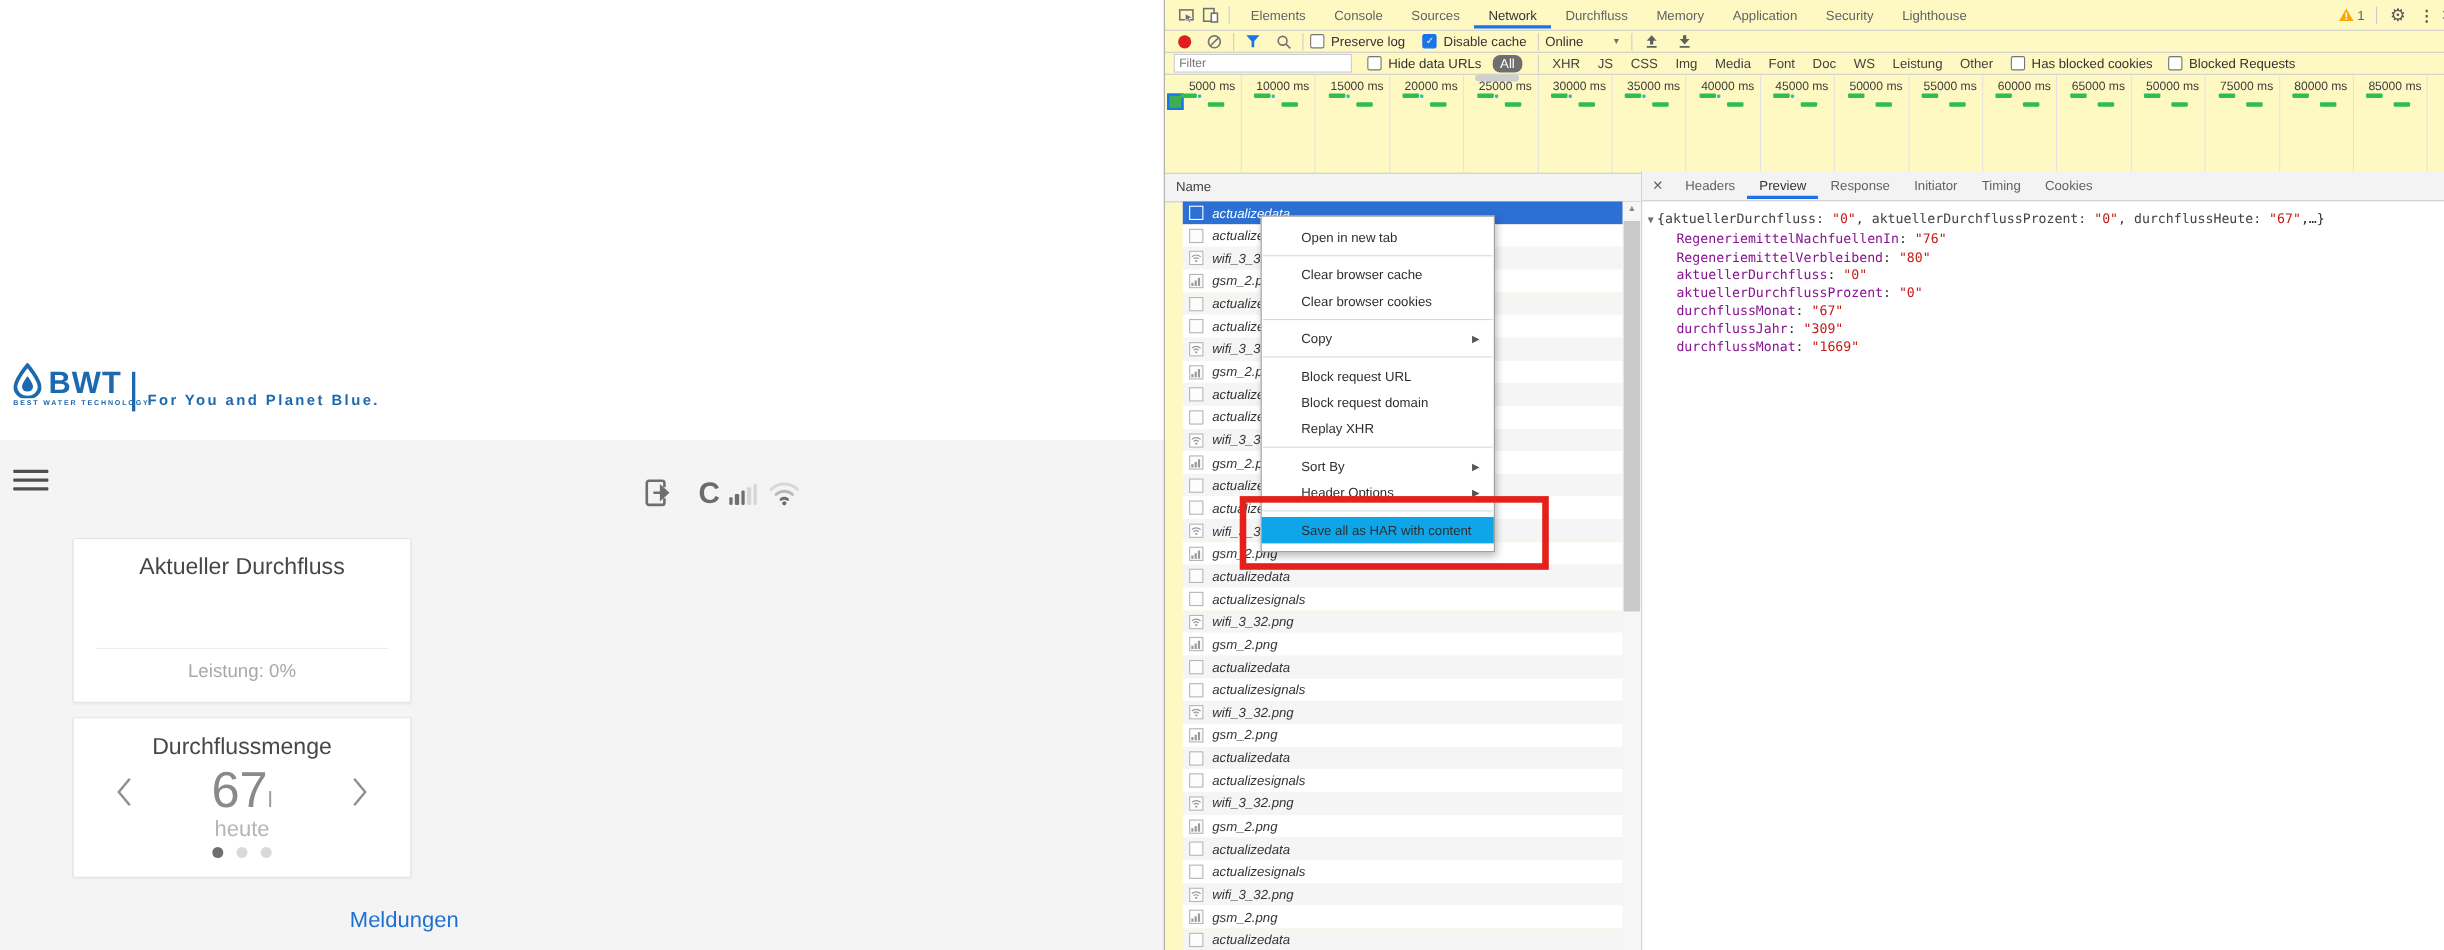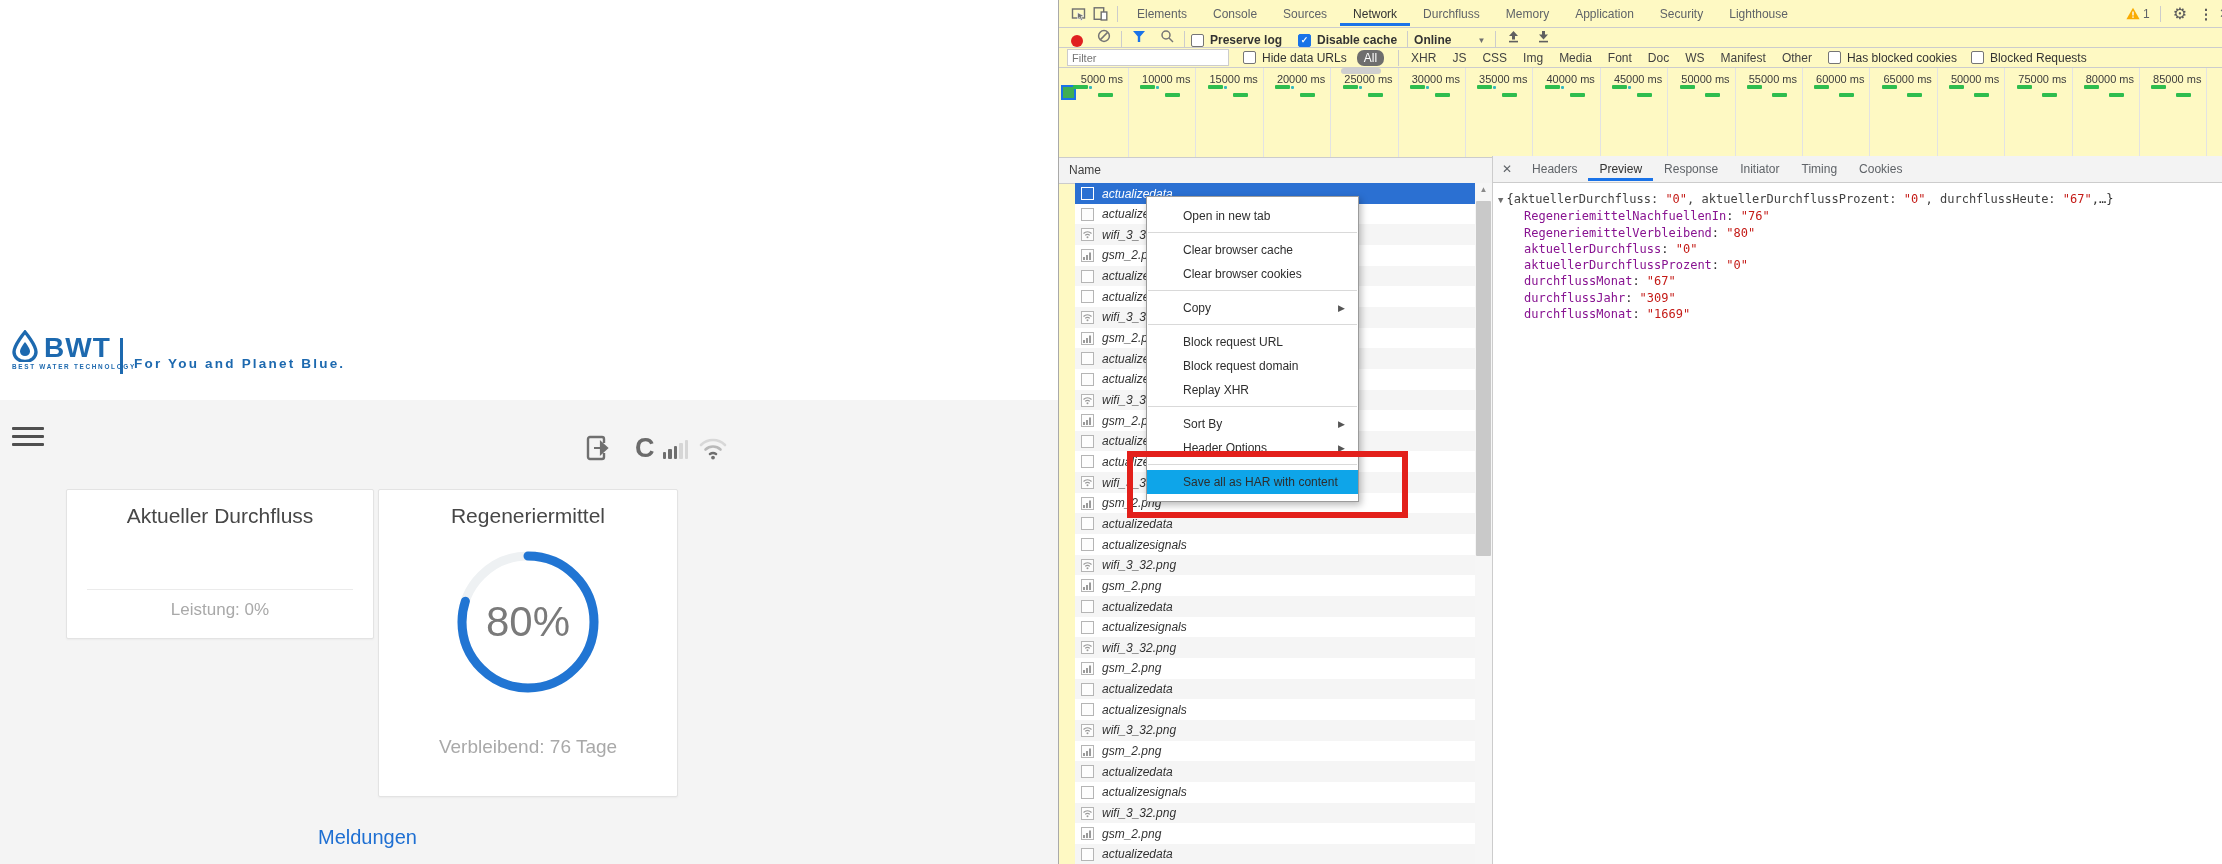--- a/index.html
+++ b/index.html
@@ -43,21 +43,21 @@
   .vsep{width:1px;height:16px;background:#ccc;margin:0 6px;}
   .dt-iconbtn{width:22px;height:22px;display:flex;align-items:center;justify-content:center;cursor:pointer;}
   #dt-tabs{display:flex;height:27px;align-items:center;}
   .dt-tab{padding:0 13px;height:24px;line-height:24px;color:#5f6368;cursor:pointer;white-space:nowrap;}
   .dt-tab.active{color:#333;box-shadow:inset 0 -3px 0 #1a73e8;}
   .dt-right{position:absolute;right:0;top:0;height:27px;display:flex;align-items:center;}
   .warn-badge{display:flex;align-items:center;color:#5f6368;margin-right:4px;}
   .gear{font-size:16px;color:#5a5a5a;margin:0 6px;cursor:pointer;}
   .kebab{font-size:14px;font-weight:bold;color:#5a5a5a;margin:0 6px;cursor:pointer;}
   .dt-close-x{font-size:13px;color:#5f6368;margin-right:-8px;cursor:pointer;}
-  .dt-row2{height:19px;border-bottom:1px solid #ccc;display:flex;align-items:flex-end;padding-left:12px;font-weight:bold;}
+  .dt-row2{height:19px;border-bottom:1px solid #ccc;display:flex;align-items:center;padding-left:12px;}
   .rec-dot{width:12px;height:12px;border-radius:50%;background:#e02020;cursor:pointer;}
   .cb{width:11px;height:11px;border:1px solid #757575;border-radius:2px;background:#fff;margin-right:6px;flex:none;cursor:pointer;}
   .cb.checked{background:#1a73e8;border-color:#1a73e8;color:#fff;font-size:9px;line-height:11px;text-align:center;}
   .tb-label{color:#333;white-space:nowrap;cursor:default;}
   .dd{display:flex;align-items:center;color:#333;cursor:pointer;}
   .dd .caret{font-size:8px;color:#6f6f6f;margin-left:26px;}
   .dt-filterrow{height:19px;border-bottom:1px solid #ccc;display:flex;align-items:center;padding-left:8px;}
   #filter-input{width:152px;height:15px;border:1px solid #ccc;font-size:11px;padding:0 4px;color:#333;outline:none;
                 font-family:"Liberation Sans",sans-serif;}
   .chip{color:#424242;margin-right:16px;cursor:pointer;white-space:nowrap;}
@@ -146,32 +146,37 @@
         <circle cx="15" cy="22.6" r="1.9" fill="#6f6f6f"></circle>
       </svg>
     </div>
 
     <div class="card" id="card-flow">
       <div class="card-title">Aktueller Durchfluss</div>
       <div class="card-div" style="top:99px"></div>
       <div class="card-foot" style="top:110px;font-size:17px">Leistung: 0%</div>
     </div>
 
-    <div class="card" id="card-regen">
-      <div class="card-title">Regeneriermittel</div>
-      <div class="donut-wrap">
-        <svg width="160" height="160" viewBox="0 0 160 160">
-          <circle cx="80" cy="80" r="66" fill="none" stroke="#eef1f3" stroke-width="9"></circle>
-          <circle id="donut-arc" cx="80" cy="80" r="66" fill="none" stroke="#2175d3" stroke-width="9" stroke-linecap="round" transform="rotate(-90 80 80)" stroke-dasharray="331.7521842190822 82.93804605477052"></circle>
+
+    <div class="card" id="card-amount">
+      <div class="card-title">Durchflussmenge</div>
+      <svg class="chev" style="left:36px" viewBox="0 0 20 30">
+        <polyline points="15,3 5,15 15,27" fill="none" stroke="#8f8f8f" stroke-width="2.2"></polyline>
         </svg>
-        <div class="donut-pct">80%</div>
+      <svg class="chev" style="right:36px" viewBox="0 0 20 30">
+        <polyline points="5,3 15,15 5,27" fill="none" stroke="#8f8f8f" stroke-width="2.2"></polyline>
+        </svg>
+      <div class="big-val" style="top:38px">
+        <span class="num" style="font-size:46px">67</span><span class="unit">l</span>
       </div>
-      <div class="card-foot" style="top:246px;font-size:19px">Verbleibend: 76 Tage</div>
-    </div>
-
+      <div class="card-foot" style="top:90px;font-size:20px;color:#b5b5b5">heute</div>
+      <div class="dots">
+        <i style="background:#6e6e6e"></i><i style="background:#d9d9d9"></i><i style="background:#d9d9d9"></i>
+      </div>
+    </div>
 
     <div id="meldungen">Meldungen</div>
   </div>
 
   <div id="dt">
 
     <div class="dt-row1">
       <span class="dt-iconbtn">
         <svg width="15" height="15" viewBox="0 0 15 15">
             <rect x="1.5" y="3" width="12" height="9" fill="none" stroke="#6f6f6f" stroke-width="1.4"></rect>
@@ -265,21 +270,21 @@
           <span class="chip active">All</span>
           <span class="vsep" style="margin: 0px 12px 0px 4px;"></span>
           <span class="chip">XHR</span>
           <span class="chip">JS</span>
           <span class="chip">CSS</span>
           <span class="chip">Img</span>
           <span class="chip">Media</span>
           <span class="chip">Font</span>
           <span class="chip">Doc</span>
           <span class="chip">WS</span>
-          <span class="chip">Manifest</span>
+          <span class="chip">Leistung</span>
           <span class="chip">Other</span>
         </span>
       <span class="cb"></span>
       <span class="tb-label" style="margin-right:14px">Has blocked cookies</span>
       <span class="cb"></span>
       <span class="tb-label">Blocked Requests</span>
     </div>
 
     <div id="dt-overview">
       <div class="ov-pill"></div>

